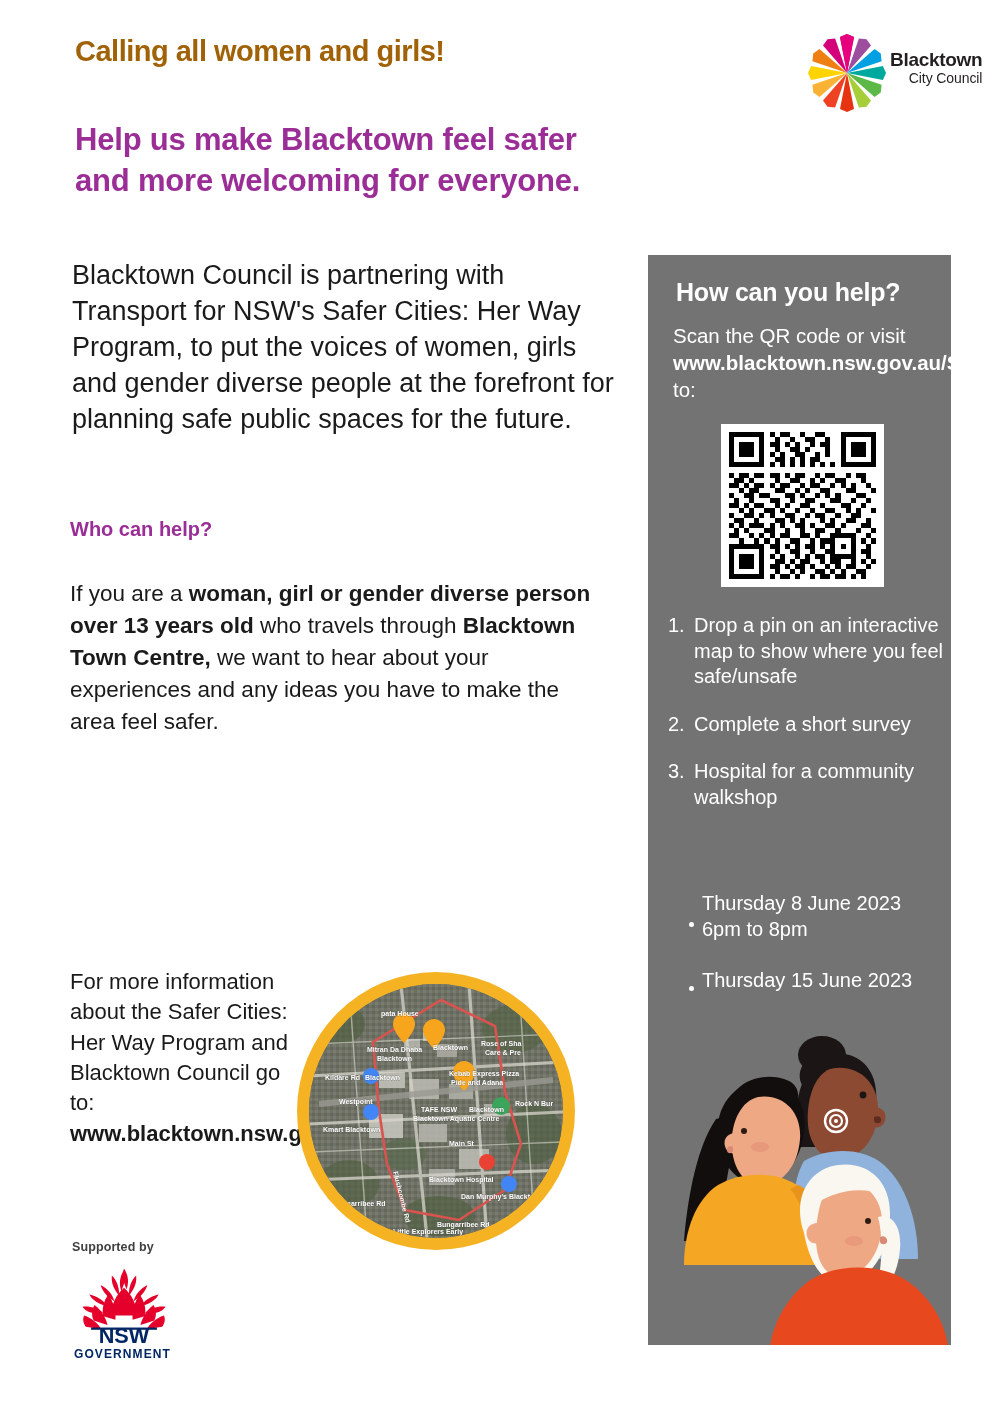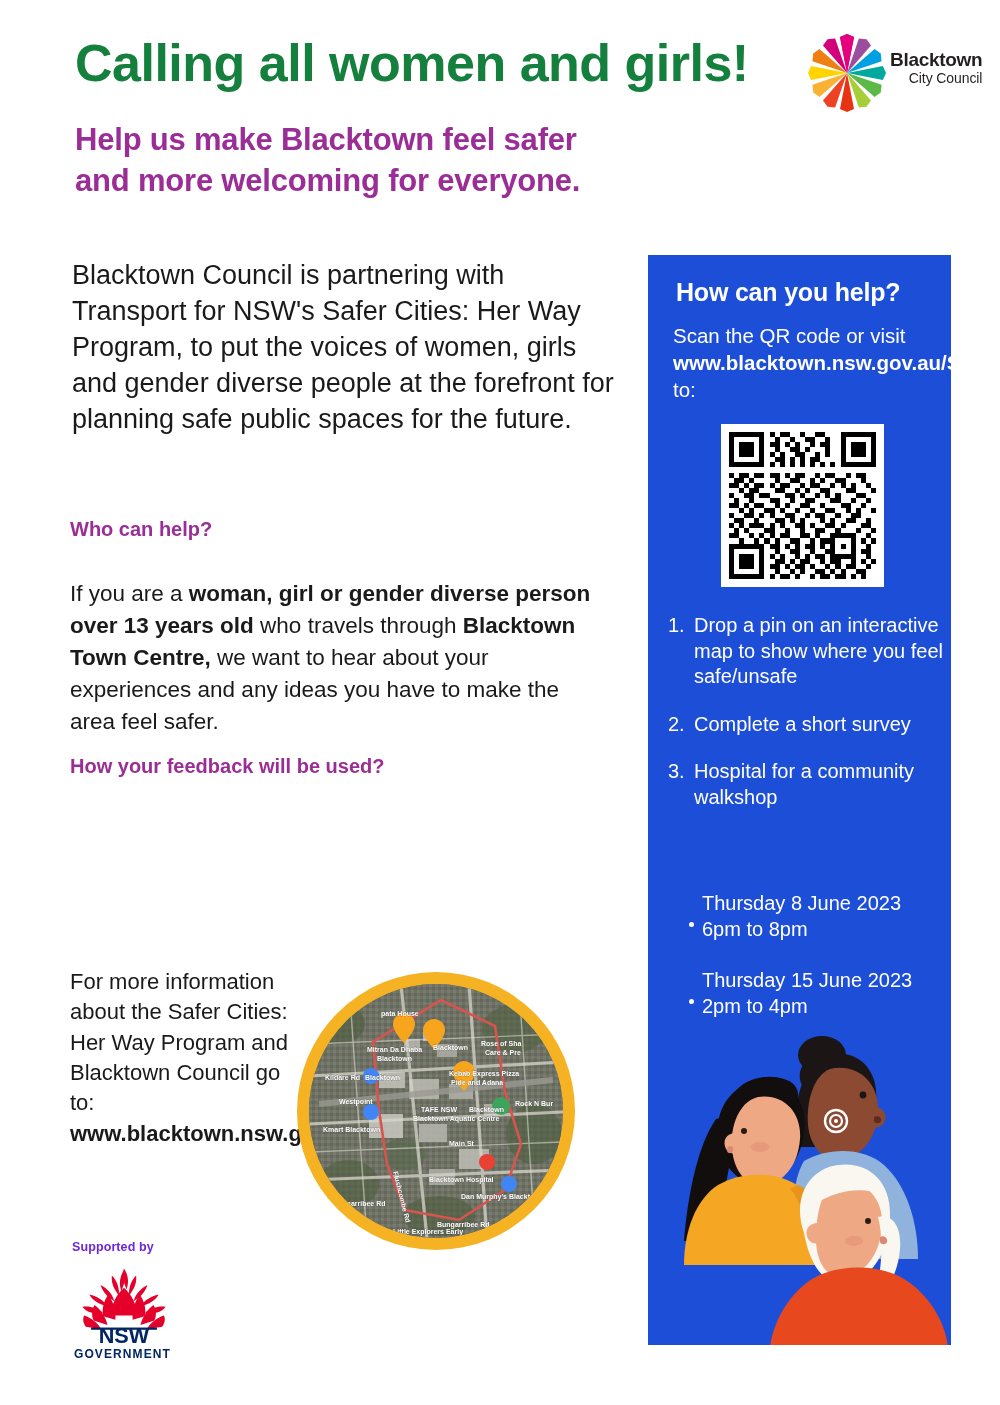--- a/index.html
+++ b/index.html
@@ -9,22 +9,22 @@
     font-family:"Liberation Sans", sans-serif;
     color:#1a1a1a;
     position:relative;
     overflow:hidden;
   }
   .page{position:relative;width:1000px;height:1405px;}
 
   
   .title{
     position:absolute;left:75px;top:36px;width:720px;
-    font-size:52px;font-weight:bold;letter-spacing:-0.5px;
-    color:#15803d;line-height:1.05;
+    font-size:29px;font-weight:bold;letter-spacing:-0.5px;
+    color:#a16207;line-height:1.05;
   }
   .subtitle{
     position:absolute;left:75px;top:120px;width:700px;
     font-size:31px;font-weight:bold;color:#9b2d96;
     line-height:1.32;letter-spacing:-0.2px;
   }
 
   
   .bcc-logo{position:absolute;left:808px;top:34px;width:172px;height:72px;}
   .bcc-star{position:absolute;left:0;top:0;width:78px;height:78px;}
@@ -54,42 +54,42 @@
   .body-who b,.body-feed b{font-weight:bold;}
 
   .moreinfo{
     position:absolute;left:70px;top:967px;width:230px;
     font-size:22px;line-height:1.38;color:#1a1a1a;
   }
   .moreinfo b{font-weight:bold;}
 
   
   .nsw-block{position:absolute;left:72px;top:1240px;width:180px;}
-  .nsw-sup{font-size:12.5px;font-weight:bold;color:#6d28d9;letter-spacing:0.1px;}
+  .nsw-sup{font-size:12.5px;font-weight:bold;color:#404040;letter-spacing:0.1px;}
   .nsw-logo{margin-top:7px;width:104px;height:88px;}
 
   
   .mapwrap{
     position:absolute;left:297px;top:972px;width:278px;height:278px;
     border-radius:50%;
     background:#F5B324;
     padding:0;
     box-sizing:border-box;
     overflow:hidden;
   }
   .mapinner{
     position:absolute;left:12px;top:12px;width:254px;height:254px;
     border-radius:50%;overflow:hidden;background:#6d6f63;
   }
   .mapsvg{display:block;}
 
   
   .panel{
     position:absolute;left:648px;top:255px;width:303px;height:1090px;
-    background:#1d4ed8;
+    background:#737373;
     overflow:hidden;
   }
   .panel-h{
     position:absolute;left:28px;top:23px;width:260px;
     font-size:25px;font-weight:bold;color:#ffffff;letter-spacing:-0.2px;
   }
   .panel-scan{
     position:absolute;left:25px;top:67px;width:275px;
     font-size:20.5px;line-height:1.32;color:#ffffff;
   }
@@ -164,21 +164,20 @@
       <div class="bcc-name">Blacktown</div>
       <div class="bcc-sub">City Council</div>
     </div>
   </div>
 
   <div class="lead">Blacktown Council is partnering with Transport for NSW's Safer Cities: Her Way Program, to put the voices of women, girls and gender diverse people at the forefront for planning safe public spaces for the future.</div>
 
   <div class="h-sec h-who">Who can help?</div>
   <div class="body-who"><span>If you are a </span><b>woman, girl or gender diverse person over 13 years old</b><span> who travels through </span><b>Blacktown Town Centre,</b><span> we want to hear about your experiences and any ideas you have to make the area feel safer.</span></div>
 
-  <div class="h-sec h-feed">How your feedback will be used?</div>
 
   <div class="moreinfo"><span>For more information about the Safer Cities: Her Way Program and Blacktown Council go to: </span><b>www.blacktown.nsw.gov.au/SaferCities</b></div>
 
   <div class="nsw-block">
     <div class="nsw-sup">Supported by</div>
     <svg class="nsw-logo" viewBox="0 0 120 100">
       <g fill="#E4002B">
         <path d="M60 8 c5 7 6 16 3 24 -3 -8 -6 -14 -3 -24z"></path>
         <path d="M60 10 c-5 7 -6 16 -3 24 3 -8 6 -14 3 -24z"></path>
         <path d="M46 16 c6 6 9 15 8 23 -5 -7 -9 -13 -8 -23z"></path>
@@ -574,21 +573,20 @@
           <div>Thursday 8 June 2023</div>
           <div>6pm to 8pm</div>
         </div>
       </div>
       <div class="dateitem">
         <div class="dot">
             <span></span>
           </div>
         <div class="dtext">
           <div>Thursday 15 June 2023</div>
-          <div>2pm to 4pm</div>
         </div>
       </div>
     </div>
 
     <svg class="women" viewBox="0 0 273 312">
 
       <g>
         <path d="M120 112 C112 60 128 26 152 20 C176 14 196 30 198 56 C200 82 190 104 176 112 Z" fill="#1b1515"></path>
         <ellipse cx="144" cy="20" rx="24" ry="19" fill="#1b1515"></ellipse>
         <path d="M152 34 C178 28 200 46 200 74 C200 100 186 120 166 124 C146 128 132 112 130 90 C128 66 136 40 152 34 Z" fill="#8d4a33"></path>

